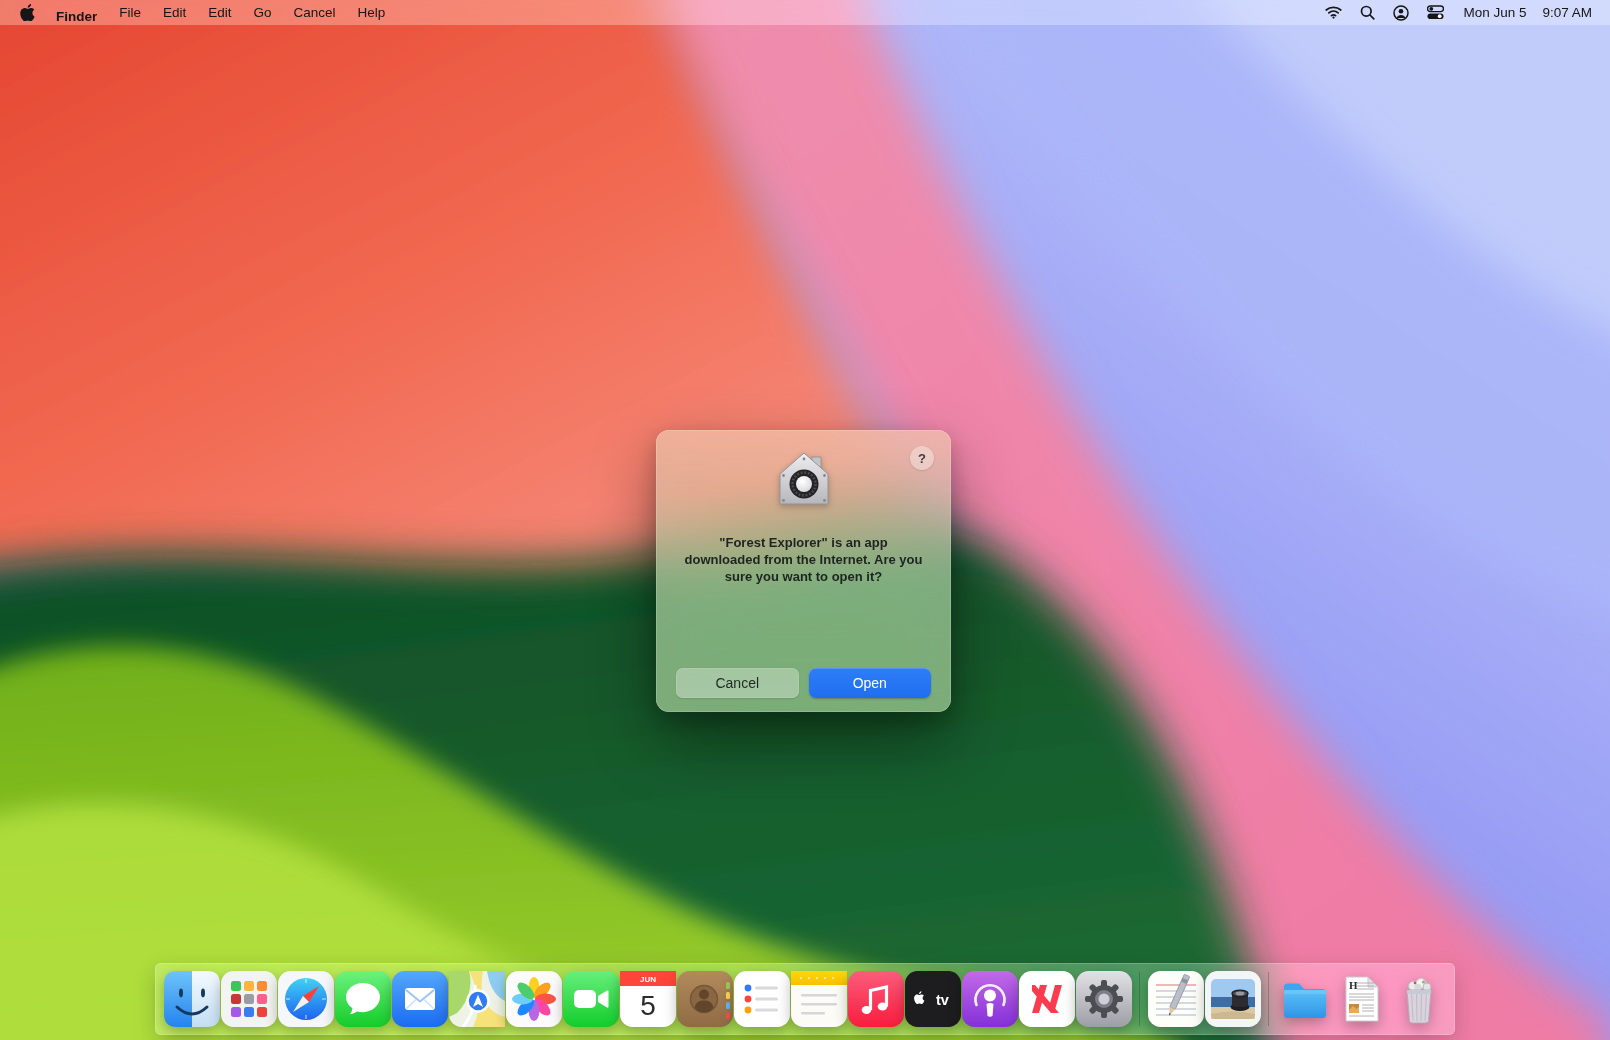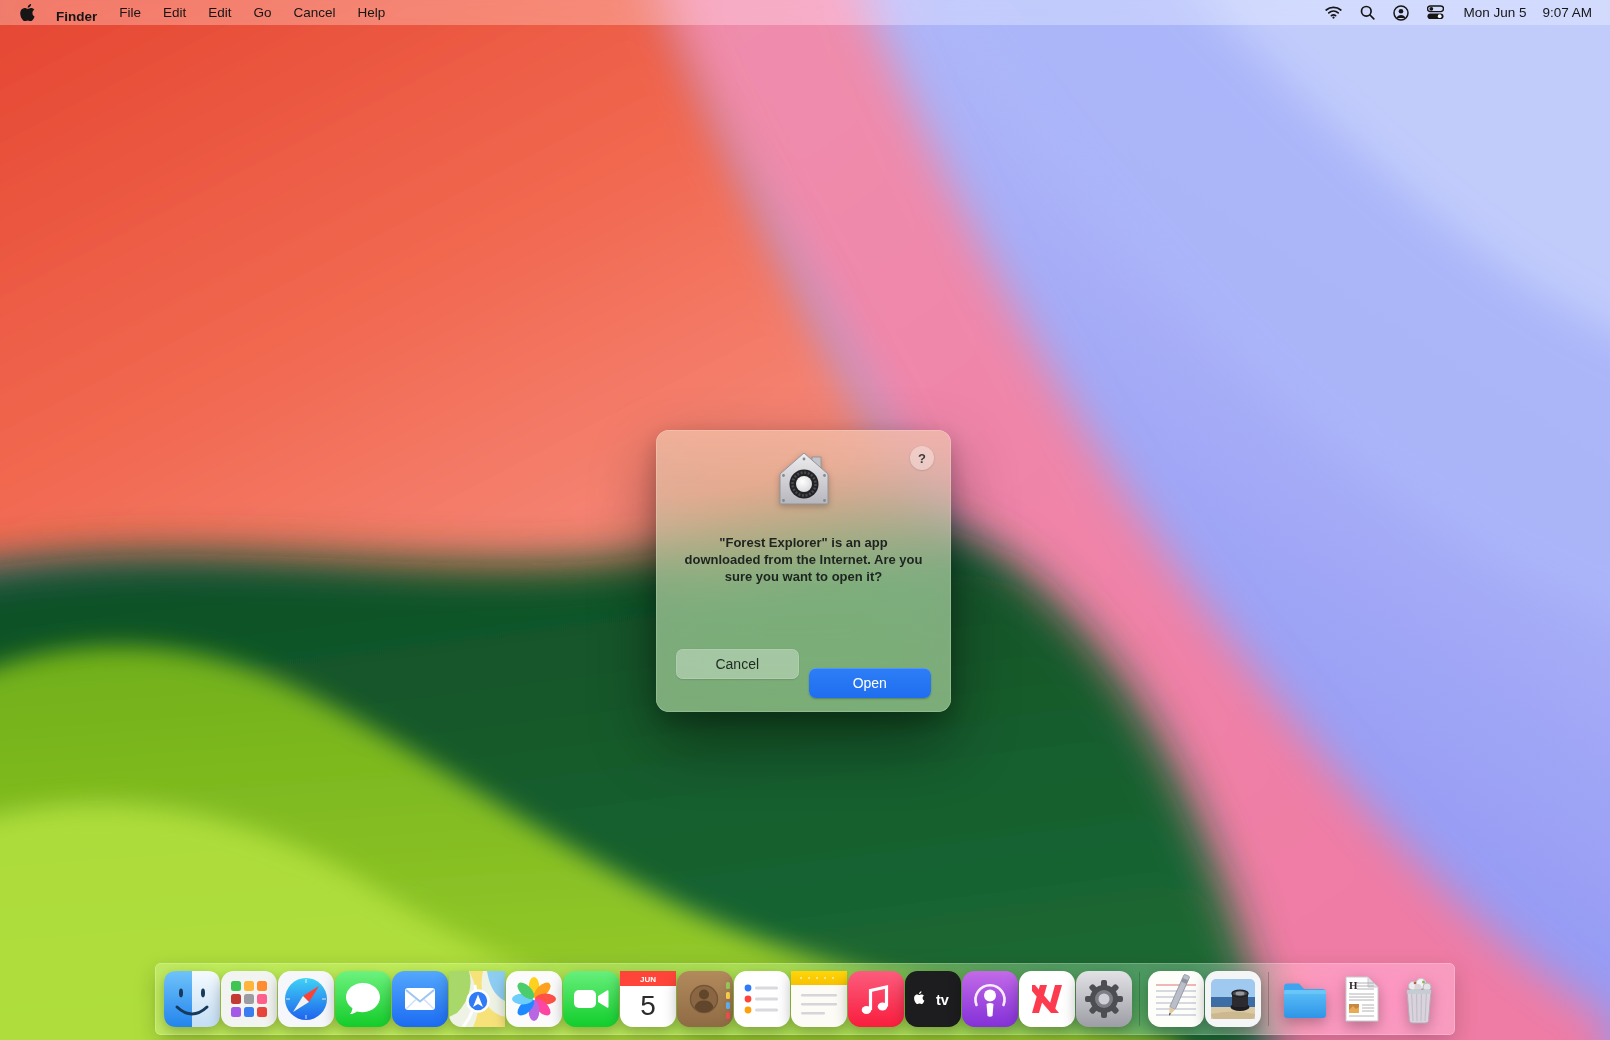--- a/index.html
+++ b/index.html
@@ -71,21 +71,20 @@
     font-family:inherit; font-size:14px; cursor:default;
   }
   .btn-cancel {
     background:rgba(255,255,255,0.32);
     box-shadow:inset 0 0 0 0.5px rgba(255,255,255,0.25), 0 0.5px 1.5px rgba(0,0,0,0.12);
     color:#1f2a22; font-weight:400;
   }
   .btn-open {
     color:#fff; font-weight:500;
     box-shadow:inset 0 0.5px 0 rgba(255,255,255,0.35), 0 1px 2px rgba(0,0,0,0.25);
-    margin-top:19px;
   }
 
   
   .dock {
     position:absolute; bottom:5px; left:50%; transform:translateX(-50%); z-index:40;
     height:72px; display:flex; align-items:center; padding:0 8px;
     border-radius:6px;
     background:rgba(255,255,255,0.28);
     backdrop-filter:blur(28px) saturate(1.6);
     box-shadow:inset 0 0 0 0.5px rgba(255,255,255,0.4), 0 8px 22px rgba(0,0,0,0.18);

